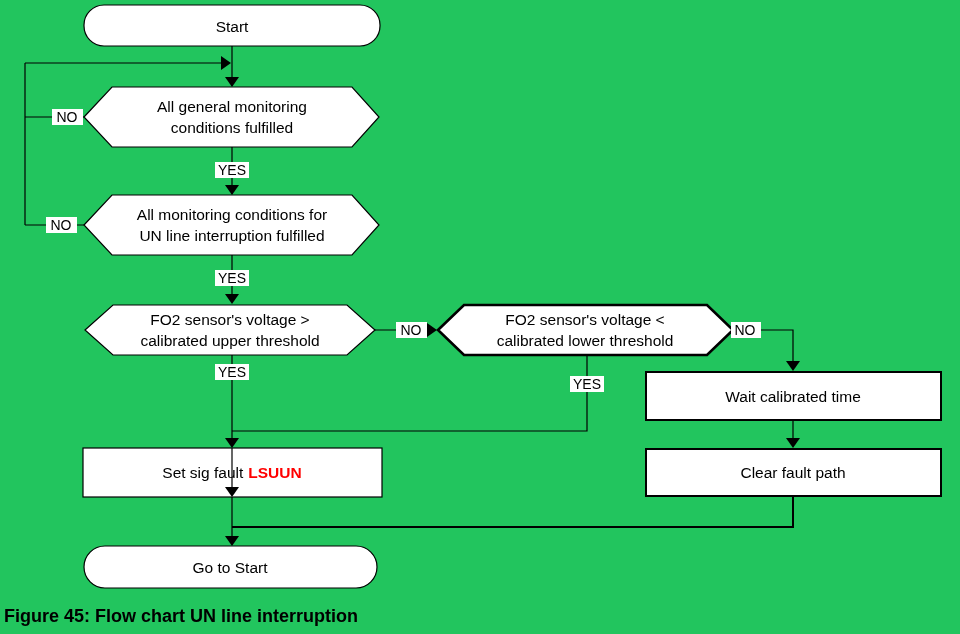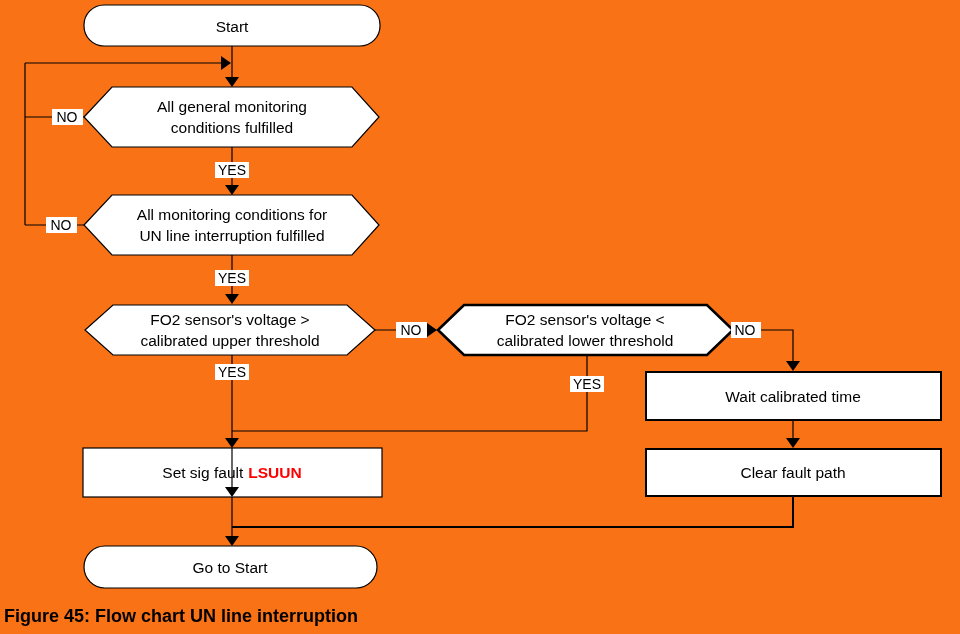--- a/index.html
+++ b/index.html
@@ -7,21 +7,21 @@
     padding: 0;
     background: #ffffff;
     width: 960px;
     height: 634px;
     overflow: hidden;
   }
   .page {
     position: relative;
     width: 960px;
     height: 634px;
-    background: #f97316;
+    background: #22c55e;
   }
   svg {
     display: block;
     font-family: "Liberation Sans", sans-serif;
   }
   .shape {
     fill: #ffffff;
     stroke: #000000;
     stroke-width: 1.2;
   }

